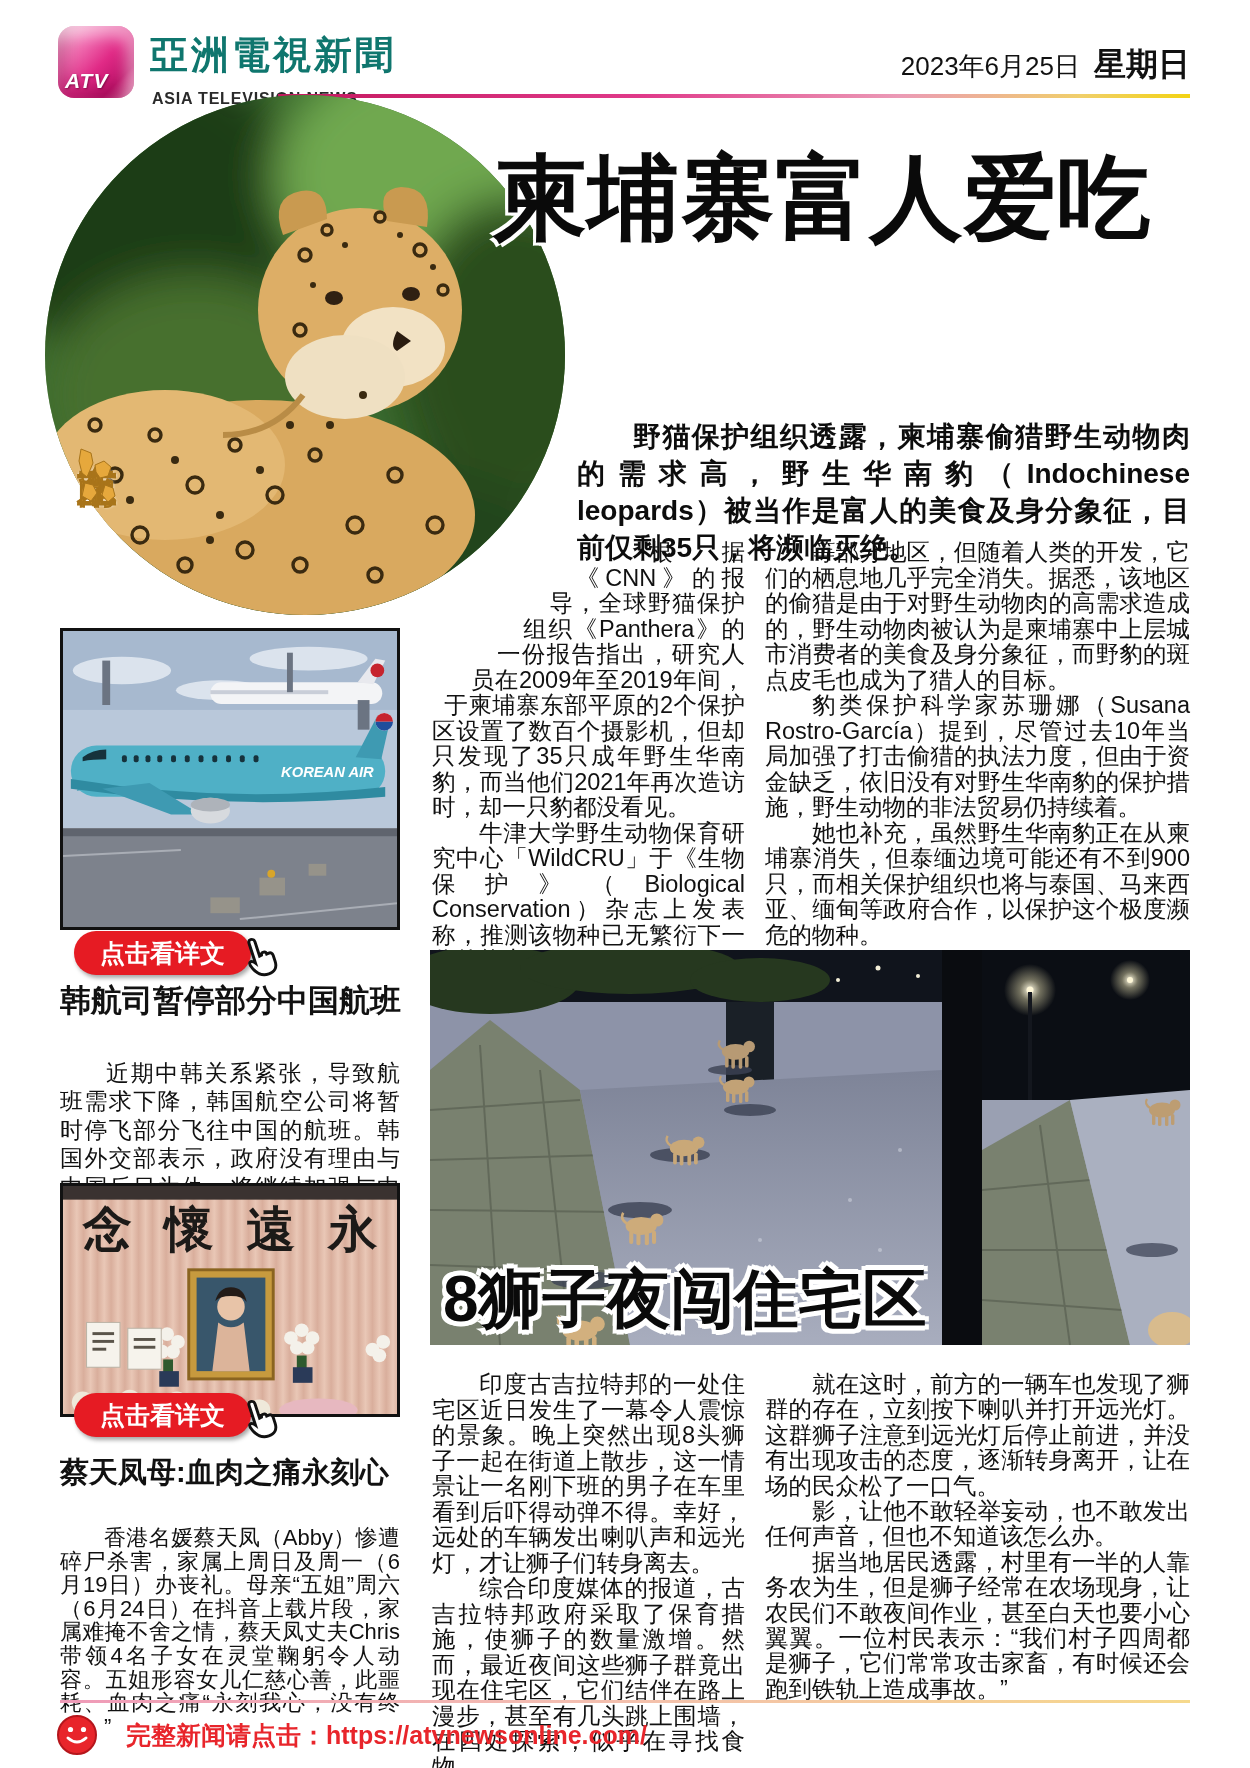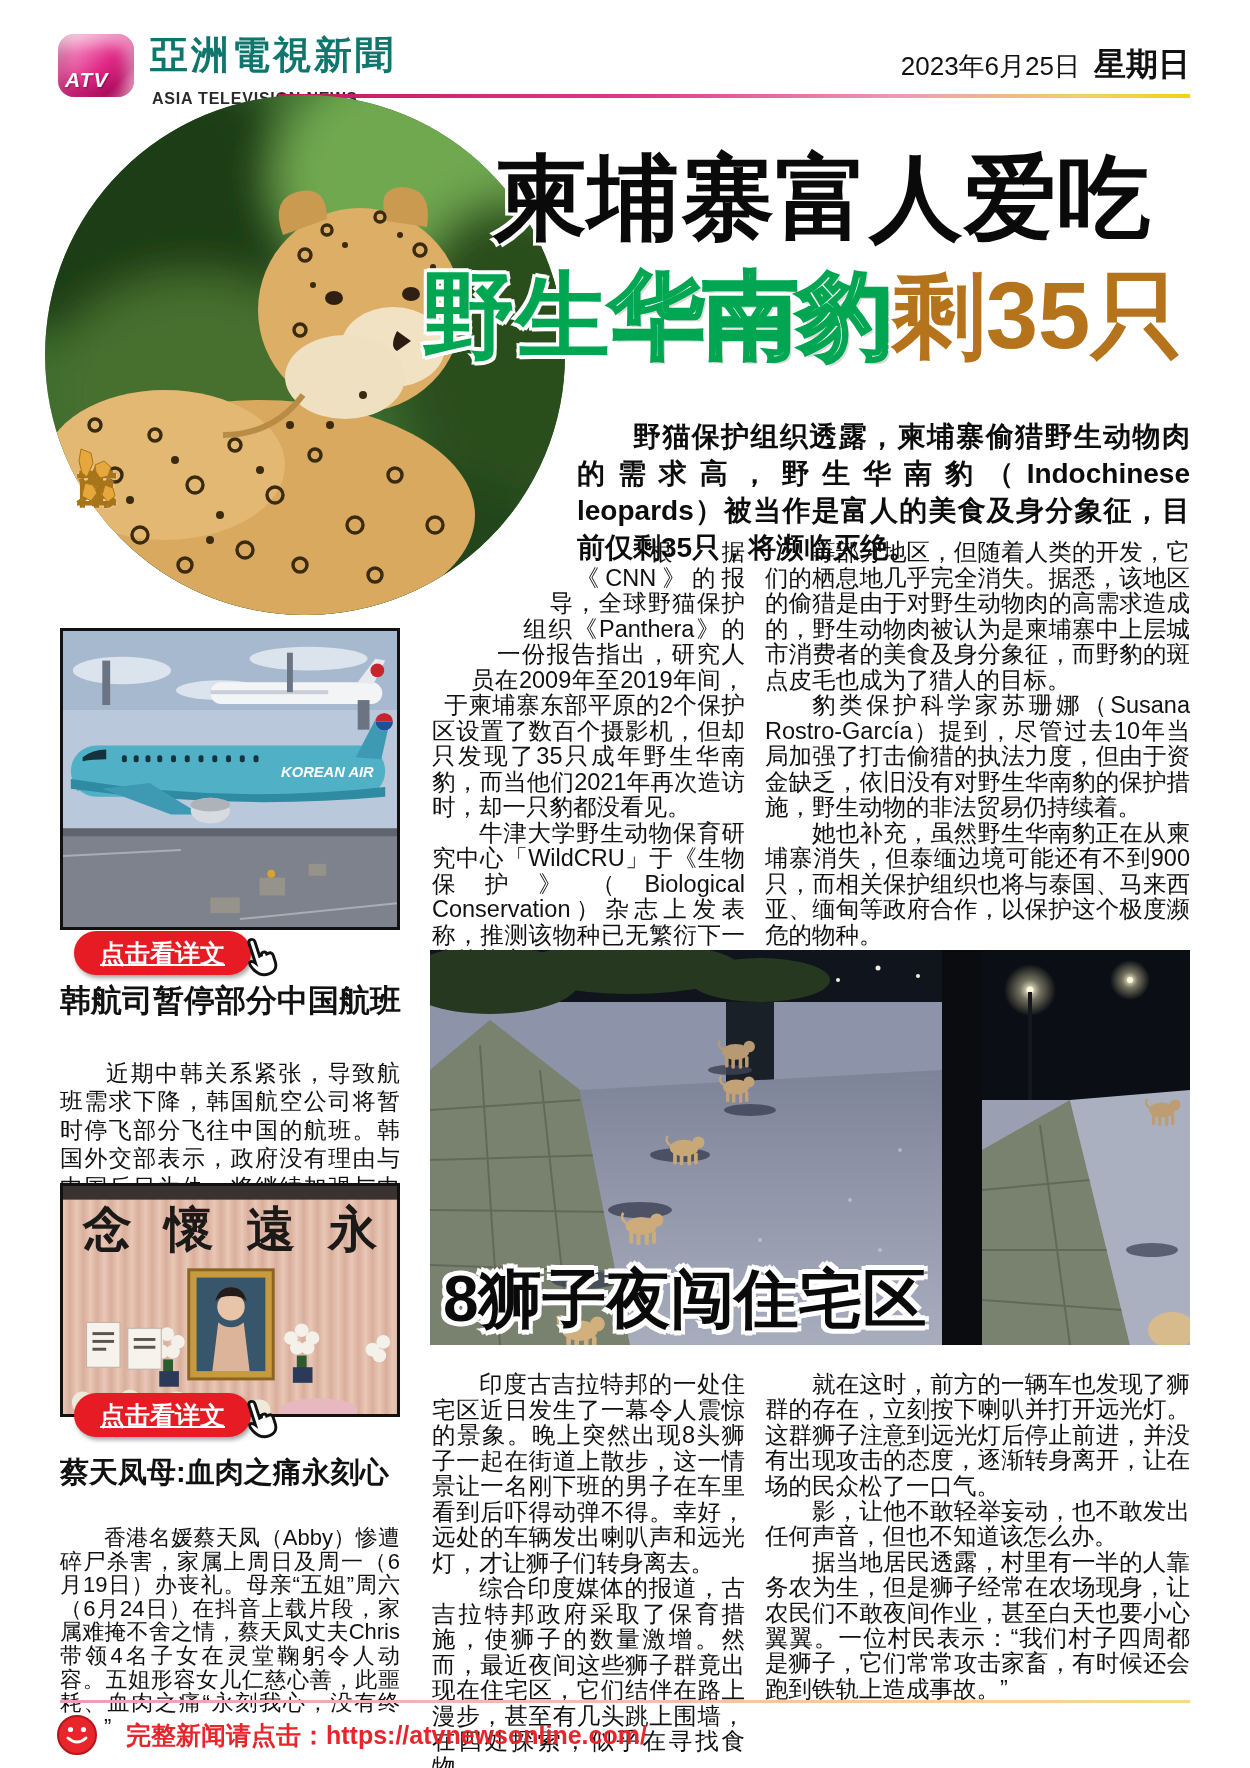--- a/index.html
+++ b/index.html
@@ -1,23 +1,23 @@
 <!DOCTYPE html>
 <html><head>
 <meta charset="utf-8">
 <style>
   html,body{margin:0;padding:0;background:#e8e8e8;}
   .page{position:relative;width:1250px;height:1768px;background:#fff;margin:0 auto;
         font-family:"Liberation Sans","DejaVu Sans",sans-serif;color:#111;overflow:hidden;}
   .abs{position:absolute;}
 
   
-  .logo{left:58px;top:26px;width:76px;height:63px;border-radius:16px;
+  .logo{left:58px;top:26px;width:76px;height:72px;border-radius:16px;
         background:linear-gradient(135deg,#f9c6dd 0%,#f06db0 30%,#e02a86 55%,#c0136b 78%,#e86fa8 100%);
-        box-shadow:inset -8px 10px 14px rgba(255,255,255,.45), inset 8px -10px 16px rgba(120,0,60,.35);margin-top:8px;}
+        box-shadow:inset -8px 10px 14px rgba(255,255,255,.45), inset 8px -10px 16px rgba(120,0,60,.35);}
   .logo span{position:absolute;left:7px;bottom:5px;color:#fff;font-weight:900;font-style:italic;
         font-size:21px;letter-spacing:1px;text-shadow:1px 1px 2px rgba(90,0,45,.6);}
   .brand-zh{left:150px;top:30px;font-size:38px;font-weight:900;letter-spacing:3px;color:#0f766e;}
   .brand-en{left:152px;top:74px;font-size:16px;font-weight:700;letter-spacing:.8px;color:#2a2a2a;margin-top:16px;}
   .header-date{right:60px;top:40px;display:flex;align-items:flex-end;gap:14px;}
   .header-date .d{font-size:26px;font-weight:500;}
   .header-date .w{font-size:32px;font-weight:700;position:relative;top:3px;}
   .header-rule{left:278px;top:94px;width:912px;height:4px;
         background:linear-gradient(90deg,#c4185e 0%,#e03a8a 40%,#eb9ab6 68%,#f0cf6a 88%,#f3d312 100%);}
 
@@ -46,21 +46,21 @@
   .wrap-spacer{float:left;width:170px;height:165px;shape-outside:polygon(0 0,170px 0,0 165px);}
   .subhead{font-size:29px;font-weight:900;text-align:center;margin:7px 0 6px;}
 
   
   .photo1{left:60px;top:628px;width:340px;height:302px;border:3px solid #111;box-sizing:border-box;z-index:1;}
   .photo2{left:60px;top:1183px;width:340px;height:234px;border:3px solid #111;box-sizing:border-box;z-index:1;}
   .cta{display:flex;align-items:center;z-index:4;}
   .cta1{left:74px;top:928px;}
   .cta2{left:74px;top:1390px;}
   .cta-pill{height:44px;padding:0 26px;background:#E61B23;color:#fff;font-size:25px;font-weight:700;
-        border-radius:24px;display:flex;align-items:center;box-shadow:2px 3px 4px rgba(0,0,0,.35);cursor:pointer;text-decoration:underline;}
+        border-radius:24px;display:flex;align-items:center;box-shadow:2px 3px 4px rgba(0,0,0,.35);cursor:pointer;}
   .hand{margin-left:-12px;position:relative;top:6px;}
   .side-hl1{left:60px;top:980px;width:340px;font-size:31px;font-weight:900;white-space:nowrap;}
   .side-hl2{left:60px;top:1453px;width:342px;font-size:29px;font-weight:900;white-space:nowrap;}
   .side-body1{left:60px;top:1036px;width:340px;font-size:23px;line-height:28.4px;text-align:justify;text-indent:2em;}
   .side-body2{left:60px;top:1504px;width:340px;font-size:22px;line-height:23.6px;text-align:justify;text-indent:2em;}
 
   
   .cctv{left:430px;top:950px;width:760px;height:395px;z-index:1;}
   .lion-hl{left:443px;top:1256px;font-size:64px;font-weight:900;color:#0a0a0a;z-index:3;white-space:nowrap;
         text-shadow:-4px -4px 0 #fff,4px -4px 0 #fff,-4px 4px 0 #fff,4px 4px 0 #fff,0 5px 0 #fff,0 -5px 0 #fff;}
@@ -162,23 +162,20 @@
       <g fill="#E6A83C" stroke="#a8741a" stroke-width="1">
         <path d="M6 2 l10 4 2 10 -6 14 -5-4 -3-12 z"></path>
         <path d="M20 18 l9-4 7 6 -3 9 -8 2 -4-6 z"></path>
         <path d="M10 36 l8 2 4 8 -6 8 -9-5 z"></path>
         <path d="M30 38 l8 3 2 8 -7 6 -6-7 z"></path>
       </g>
     </svg>
   </div>
 
   <div class="abs hl1">柬埔寨富人爱吃</div>
-  <div class="abs hl2">
-    <span class="hl-green">野生</span><span class="hl-outline">华南豹</span><span class="hl-brown">剩35只</span>
-  </div>
 
   <p class="abs intro">野猫保护组织透露，柬埔寨偷猎野生动物肉的需求高，野生华南豹（Indochinese leopards）被当作是富人的美食及身分象征，目前仅剩35只，将濒临灭绝。</p>
 
   <div class="abs col-a">
     <div class="wrap-spacer"></div>
     <p>根据《CNN》的报导，全球野猫保护组织《Panthera》的一份报告指出，研究人员在2009年至2019年间，于柬埔寨东部平原的2个保护区设置了数百个摄影机，但却只发现了35只成年野生华南豹，而当他们2021年再次造访时，却一只豹都没看见。</p>
     <p>牛津大学野生动物保育研究中心「WildCRU」于《生物保护》（Biological Conservation）杂志上发表称，推测该物种已无繁衍下一代的能力。</p>
     <div class="subhead">华南豹栖息地消失</div>
     <p>报告也显示，野生华南豹原本的栖息地横跨柬埔寨、缅甸、泰国、中国西南部</p>
   </div>

